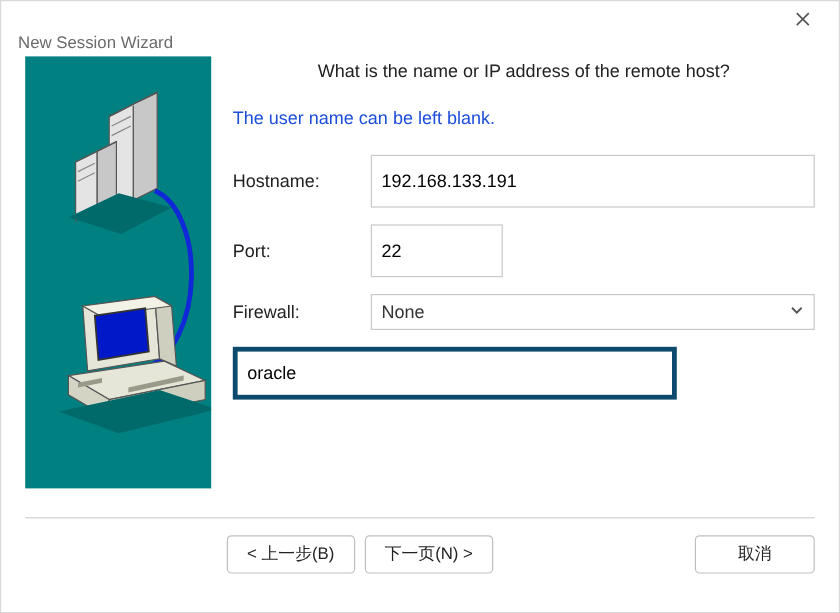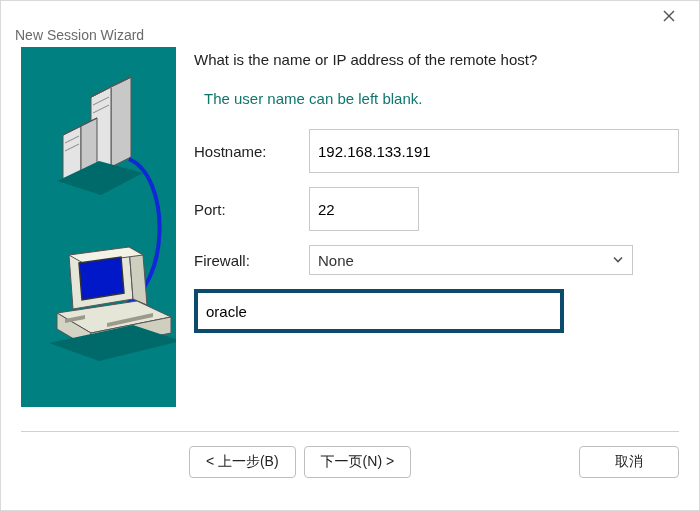--- a/index.html
+++ b/index.html
@@ -55,26 +55,26 @@
     overflow: hidden;
   }
   .form-area {
     flex: 1;
     padding-top: 4px;
   }
   .prompt1 {
     font-size: 15px;
     color: #222;
     margin-bottom: 22px;
+    text-align: center;
   }
   .prompt2 {
     font-size: 15px;
-    color: #0f766e;
+    color: #1d4ed8;
     margin-bottom: 22px;
-    margin-left: 10px;
   }
   .field-row {
     display: flex;
     align-items: center;
     margin-bottom: 14px;
   }
   .field-label {
     width: 115px;
     font-size: 15px;
     color: #222;
@@ -83,21 +83,21 @@
     font-family: inherit;
     font-size: 15px;
     padding: 4px 8px;
     border: 1px solid #c9c9c9;
     background: #fff;
     height: 44px;
   }
   .hostname-input { width: 370px; }
   .port-input { width: 110px; }
   .firewall-select {
-    width: 324px;
+    width: 370px;
     height: 30px;
     border: 1px solid #c9c9c9;
     padding: 2px 18px 2px 8px;
     font-size: 15px;
     background: #fff;
     position: relative;
     display: flex;
     align-items: center;
   }
   .firewall-chevron {

